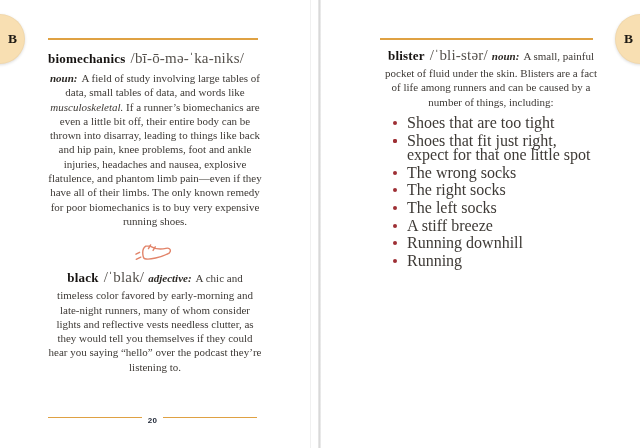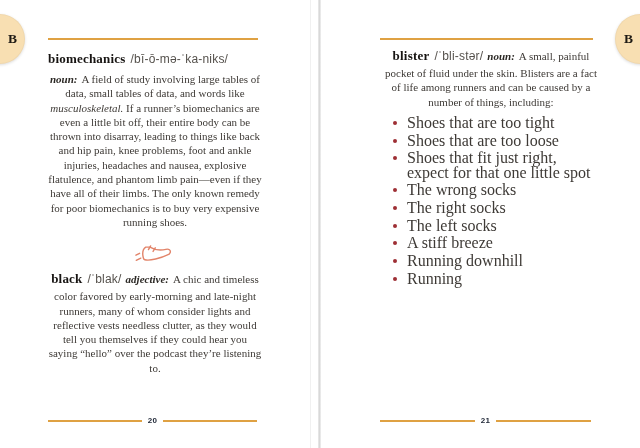--- a/index.html
+++ b/index.html
@@ -28,34 +28,34 @@
   .rule{position:absolute;top:38px;height:1.5px;background:var(--gold);}
   .rule-left{left:48px;width:210px;}
   .rule-right{left:380px;width:213px;}
   
   .col{position:absolute;top:46px;}
   .col-left{left:48px;width:214px;}
   .col-right{left:380px;width:222px;}
   .hwline{line-height:24px;margin-bottom:1px;}
   .headword{font-weight:700;font-size:13px;line-height:20px;color:var(--head-ink);
     letter-spacing:.2px;}
-  .pron{font-family:Liberation Sans, sans-serif;font-size:12px;color:var(--pron-ink);
+  .pron{font-family:Liberation Serif, serif;font-size:15px;color:var(--pron-ink);
     margin-left:5px;margin-right:4px;letter-spacing:.2px;}
   .body{font-size:11px;line-height:14.3px;color:var(--ink);text-align:center;}
   .pos{font-weight:700;font-style:italic;margin-right:4px;color:#2B2824;}
   .ornament{display:flex;justify-content:center;margin:7px 0 3px;}
   
   .bullets{list-style:none;margin:7px 0 0;padding:0;}
   .bullets li{position:relative;padding-left:27px;margin-bottom:3.4px;
     font-size:16px;line-height:14.3px;}
   .bullets .dot{position:absolute;left:13px;top:5px;width:4px;height:4px;
     border-radius:50%;background:var(--bullet);}
   .bullets .btext{white-space:pre-line;}
   
-  .footer{position:absolute;top:417px;display:flex;align-items:center;gap:6px;}
+  .footer{position:absolute;top:417px;display:flex;align-items:flex-start;gap:6px;}
   .footer-left{left:48px;width:209px;}
   .footer-right{left:380px;width:211px;}
   .fline{flex:1;height:1.2px;background:var(--gold);}
   .pnum{font-family:"Liberation Sans",sans-serif;font-weight:700;font-size:8px;
     color:var(--pagenum-ink);letter-spacing:.4px;line-height:1;}
 </style>
 </head>
 <body>
 
 <div class="spread">
@@ -100,38 +100,33 @@
 
   </div>
 
   <div class="col col-right">
 
     <div>
       <p class="body"><span class="headword">blister</span><span class="pron">/ˈbli-stər/</span><em class="pos">noun:</em><span><span>A small, painful pocket of fluid under the skin. Blisters are a fact of life among runners and can be caused by a number of things, including:</span></span></p>
 
       <ul class="bullets">
           <li><span class="dot"></span><span class="btext">Shoes that are too tight</span></li>
-          <li><span class="dot"></span><span class="btext">Shoes that are too loose</span></li>
+          <li><span class="dot"></span></li>
           <li><span class="dot"></span><span class="btext">Shoes that fit just right,
 expect for that one little spot</span></li>
           <li><span class="dot"></span><span class="btext">The wrong socks</span></li>
           <li><span class="dot"></span><span class="btext">The right socks</span></li>
           <li><span class="dot"></span><span class="btext">The left socks</span></li>
           <li><span class="dot"></span><span class="btext">A stiff breeze</span></li>
           <li><span class="dot"></span><span class="btext">Running downhill</span></li>
           <li><span class="dot"></span><span class="btext">Running</span></li>
         </ul>
     </div>
 
   </div>
 
   <div class="footer footer-left">
     <span class="fline"></span>
     <span class="pnum">20</span>
     <span class="fline"></span>
   </div>
-  <div class="footer footer-right">
-    <span class="fline"></span>
-    <span class="pnum">21</span>
-    <span class="fline"></span>
-  </div>
 
 </div>
 
 </body></html>

